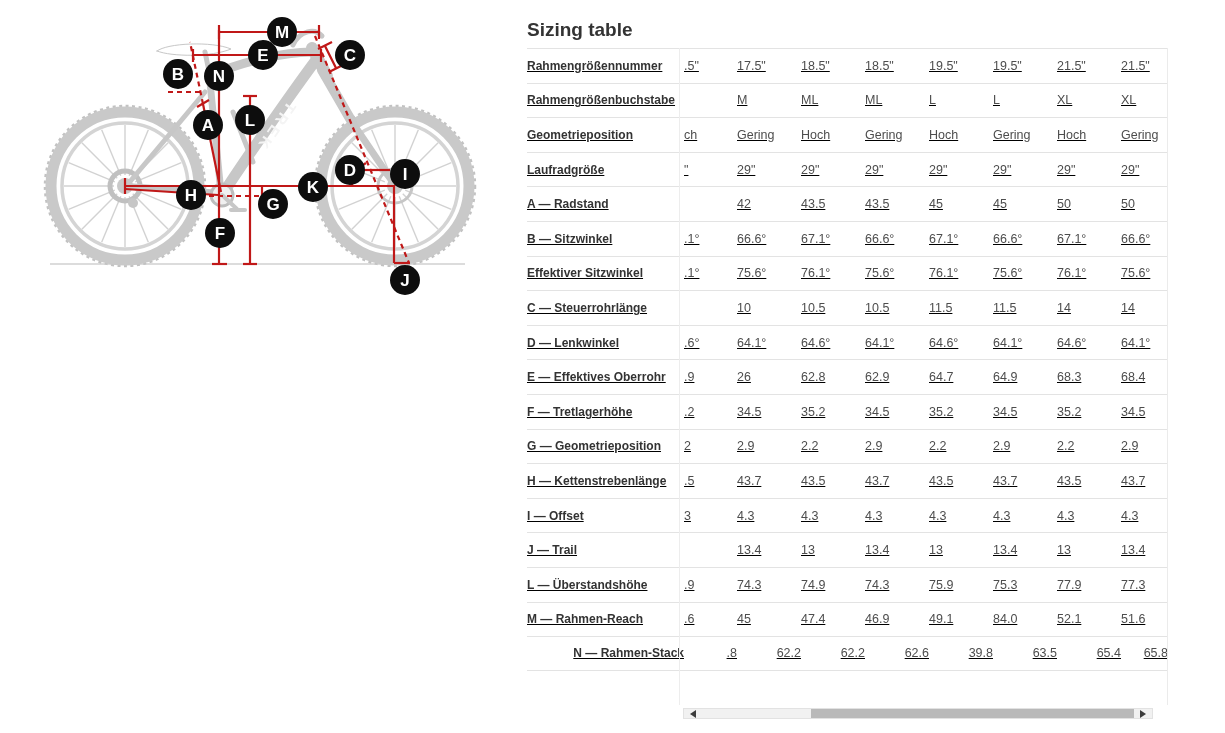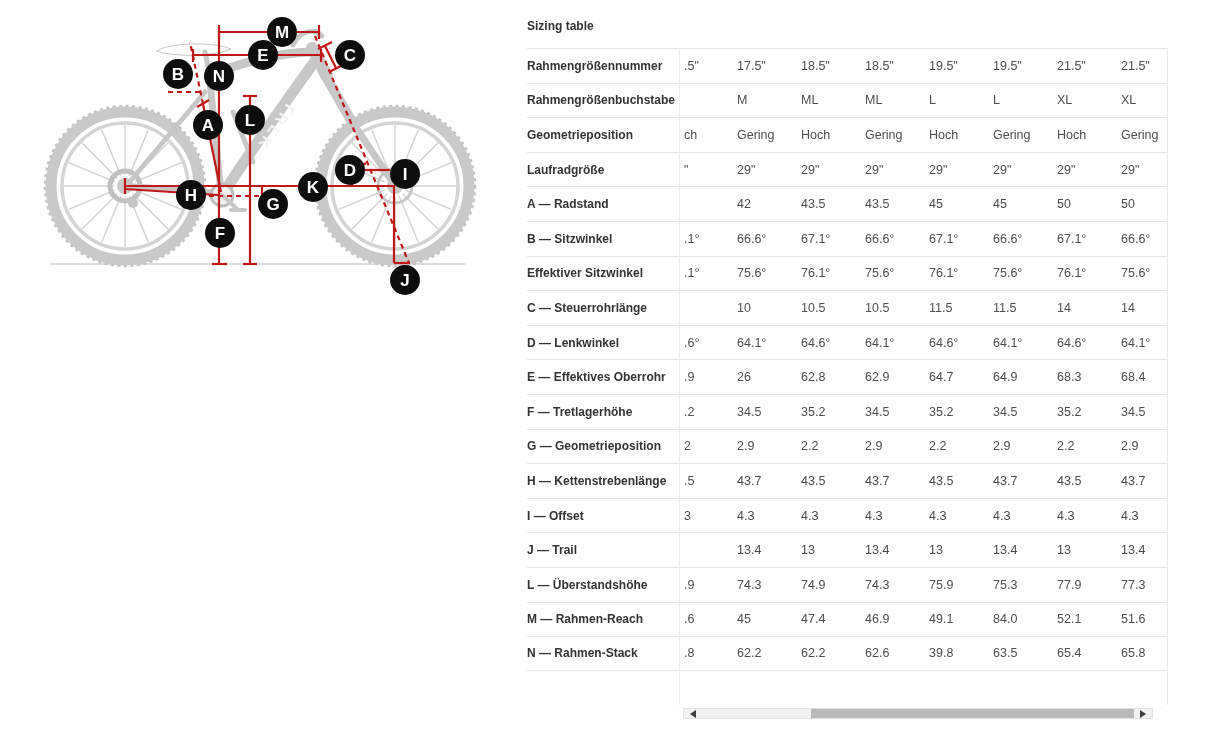--- a/index.html
+++ b/index.html
@@ -28,29 +28,29 @@
     fill:var(--label_letter);font-family:"Liberation Sans",sans-serif;
     font-size:17px;font-weight:bold;text-anchor:middle;
   }
   .trek-logo{
     fill:#f4f4f4;font-family:"Liberation Sans",sans-serif;font-size:15px;
     font-weight:bold;letter-spacing:4px;text-anchor:middle;
   }
   
   .table-wrap{position:absolute;left:527px;top:14px;width:641px;}
   .table-title{
-    height:34px;font-size:12px;font-weight:bold;color:var(--heading_text);
+    height:34px;font-size:19px;font-weight:bold;color:var(--heading_text);
     display:flex;align-items:flex-start;padding-top:5px;box-sizing:border-box;
   }
-  .t-body{position:relative;}
+  .t-body{position:relative;text-decoration:underline;}
   .t-row{
     display:flex;align-items:center;height:34.6px;
     border-top:1px solid var(--separator);box-sizing:border-box;
   }
-  .t-row:last-child{border-bottom:1px solid var(--separator);}
+  .t-row:last-child{border-bottom:1px solid var(--separator);text-align:right;}
   .t-label{
     width:157px;flex:0 0 157px;font-size:12px;font-weight:bold;
     color:var(--heading_text);white-space:nowrap;overflow:hidden;
   }
   .t-cell{
     font-size:12.5px;color:var(--value_text);white-space:nowrap;
     flex:0 0 64px;width:64px;
   }
   .t-cell.c0{flex:0 0 53px;width:53px;}
   .t-cell.c7{flex:0 0 47px;width:47px;}

